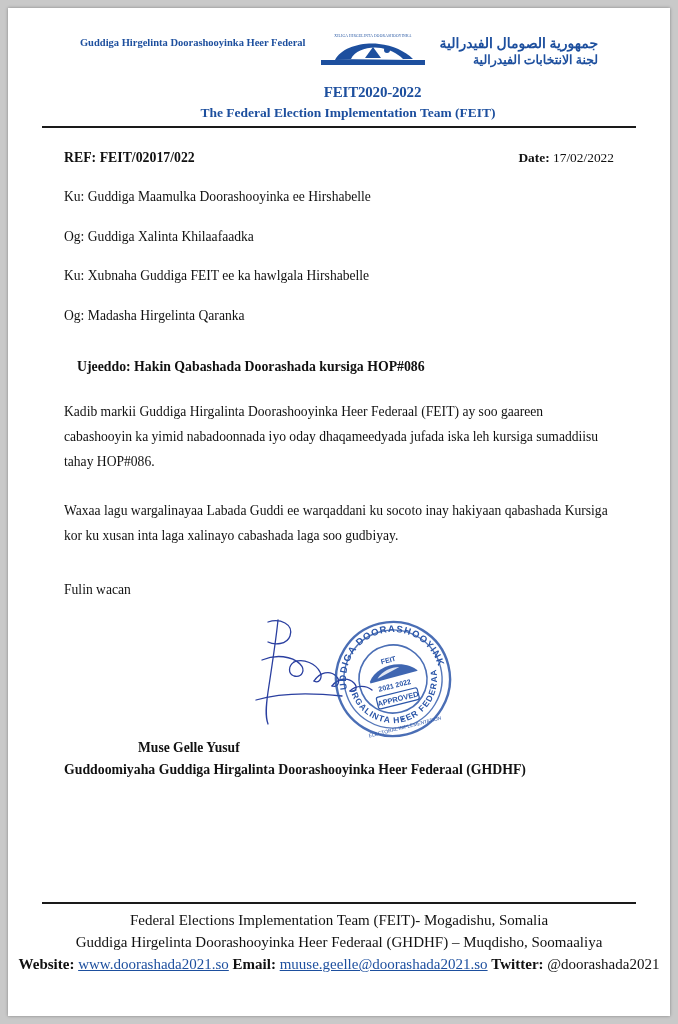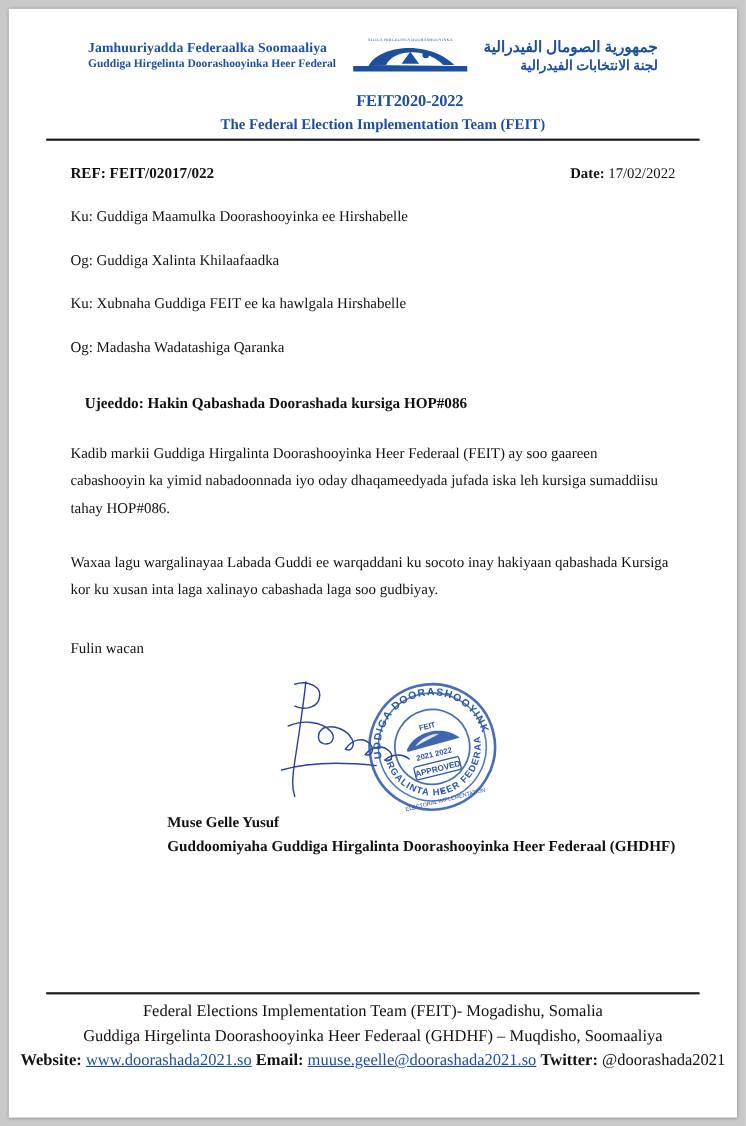--- a/index.html
+++ b/index.html
@@ -158,31 +158,31 @@
   }
   .sig-scribble {
     position: absolute;
     left: 182px;
     top: 16px;
     width: 140px;
     height: 115px;
   }
   .signer {
     position: absolute;
-    left: 88px;
+    left: 74px;
     top: 142px;
     font-weight: bold;
     font-size: 13.6px;
   }
   .signer-title {
     position: absolute;
     left: 0px;
     top: 164px;
     width: 100%;
-    text-align: right;
+    text-align: left;
     font-weight: bold;
     font-size: 13.8px;
   }
 
   
   .rule-bot {
     position: absolute;
     left: 34px;
     right: 34px;
     bottom: 112px;
@@ -208,21 +208,20 @@
 </style>
 </head>
 <body>
 
 <div class="page">
 
   <div class="letterhead">
     <div class="lh-row">
 
       <div class="lh-left">
-        <div class="l1">Jamhuuriyadda Federaalka Soomaaliya</div>
         <div class="l2">Guddiga Hirgelinta Doorashooyinka Heer Federal</div>
       </div>
 
       <div class="lh-center">
         <div class="micro">XILIGA HIRGELINTA DOORASHOOYINKA</div>
         <div class="emblem">
           <svg viewBox="0 0 104 30" width="104" height="30" aria-hidden="true">
             <rect x="0" y="22" width="104" height="5" fill="#1d4f9e"></rect>
             <path d="M14 22 C20 10, 40 4, 58 6 C72 7.5, 84 13, 92 21 L14 22 Z" fill="#1d4f9e"></path>
             <path d="M30 21 C34 12, 48 8, 60 10 C68 11.5, 76 15, 82 21 Z" fill="#ffffff"></path>
@@ -253,21 +252,21 @@
       </div>
       <div class="date">
         <span>Date:</span>
         <span class="val">17/02/2022</span>
       </div>
     </div>
 
     <p class="addr">Ku: Guddiga Maamulka Doorashooyinka ee Hirshabelle</p>
     <p class="addr">Og: Guddiga Xalinta Khilaafaadka</p>
     <p class="addr">Ku: Xubnaha Guddiga FEIT ee ka hawlgala Hirshabelle</p>
-    <p class="addr">Og: Madasha Wadatashiga Qaranka</p>
+    <p class="addr">Og: Madasha Hirgelinta Qaranka</p>
 
     <p class="subject">Ujeeddo: Hakin Qabashada Doorashada kursiga HOP#086</p>
 
     <p class="para">Kadib markii Guddiga Hirgalinta Doorashooyinka Heer Federaal (FEIT) ay soo gaareen cabashooyin ka yimid nabadoonnada iyo oday dhaqameedyada jufada iska leh kursiga sumaddiisu tahay HOP#086.</p>
     <p class="para">Waxaa lagu wargalinayaa Labada Guddi ee warqaddani ku socoto inay hakiyaan qabashada Kursiga kor ku xusan inta laga xalinayo cabashada laga soo gudbiyay.</p>
 
     <p class="closing">Fulin wacan</p>
 
     <div class="sigzone">
 

